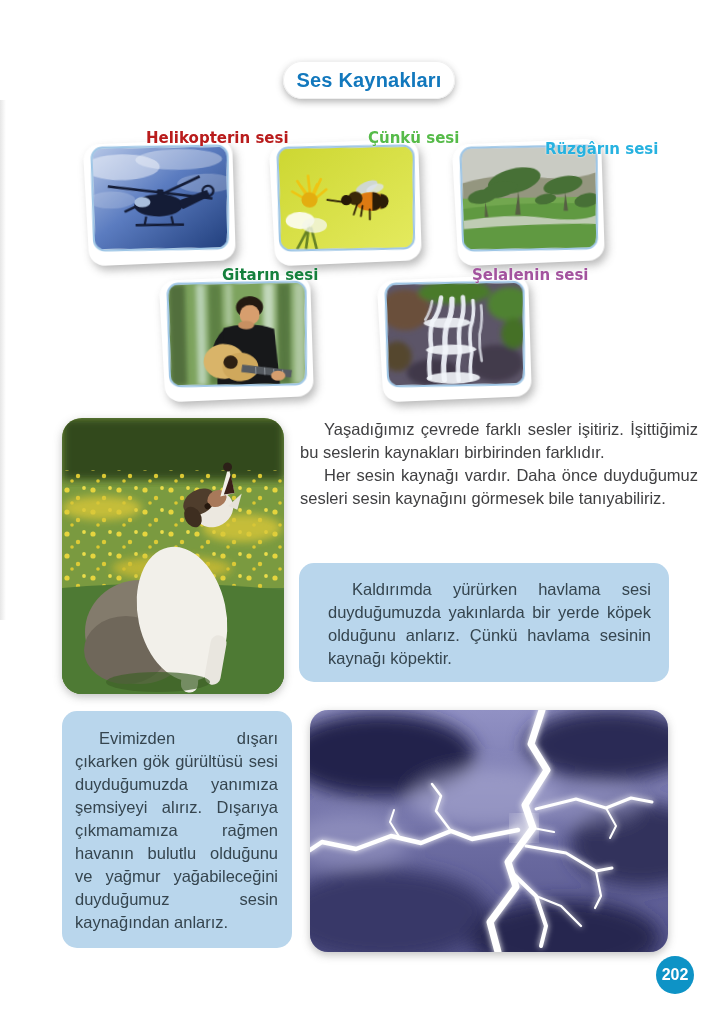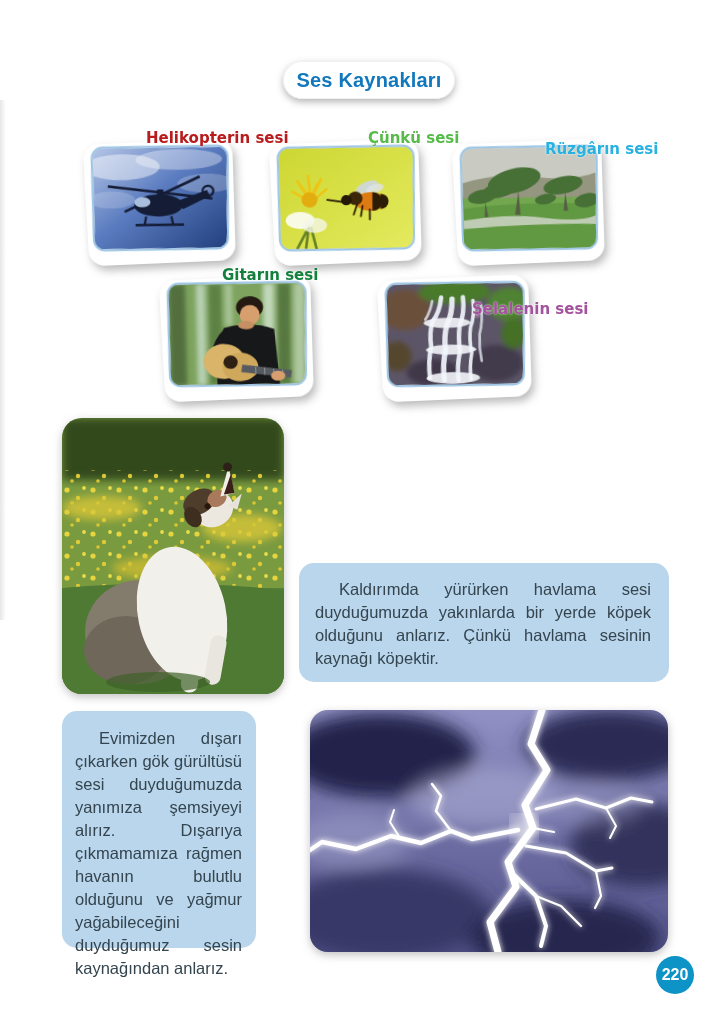--- a/index.html
+++ b/index.html
@@ -41,22 +41,22 @@
     position:absolute;left:300px;top:418px;width:398px;
     color:#404042;font-size:16.5px;line-height:23px;text-align:justify;
   }
   .intro-text p{margin:0;text-indent:24px;}
   .info-box{
     position:absolute;background:#b9d6ec;border-radius:15px;
     color:#35454f;font-size:16.5px;line-height:23px;text-align:justify;
     box-sizing:border-box;
   }
   .info-box p{margin:0;text-indent:24px;}
-  .box-dog{left:299px;top:563px;width:370px;height:119px;padding:15px 18px 12px 16px;}
-  .box-thunder{left:62px;top:711px;width:194px;height:237px;padding:16px 14px 12px 13px;}
+  .box-dog{left:299px;top:563px;width:370px;height:119px;padding:15px 18px 12px 29px;}
+  .box-thunder{left:62px;top:711px;width:230px;height:237px;padding:16px 14px 12px 13px;}
   .big-photo{position:absolute;overflow:hidden;box-shadow:0 3px 8px rgba(80,80,80,.35);}
   .dog-photo{left:62px;top:418px;width:222px;height:276px;border-radius:20px;}
   .lightning-photo{left:310px;top:710px;width:358px;height:242px;border-radius:18px;}
   .big-photo svg{display:block;width:100%;height:100%;}
   .page-badge{
     position:absolute;left:656px;top:956px;width:38px;height:38px;border-radius:50%;
     background:#0e93c6;display:flex;align-items:center;justify-content:center;
     color:#ffffff;font-size:16px;font-weight:bold;
   }
 </style>
@@ -203,21 +203,21 @@
           <rect x="80" y="96" width="56" height="9" fill="#565b61" transform="rotate(8 80 96)"></rect>
           <g stroke="#9aa0a6" stroke-width="1">
             <path d="M95 99 L95 108 M105 100 L105 109 M115 102 L115 111 M125 103 L125 112"></path>
           </g>
           <ellipse cx="120" cy="110" rx="8" ry="6" fill="#d79e6e"></ellipse>
         </g>
       </svg>
     </div>
   </div>
 
-  <span class="card-label" style="left: 472px; top: 266px; color: rgb(163, 83, 158); margin-top: 34px;">Şelalenin sesi</span>
+  <span class="card-label" style="left: 472px; top: 266px; color: rgb(163, 83, 158);">Şelalenin sesi</span>
   <div class="card" style="left:380px;top:278px;width:150px;">
     <div class="photo">
       <svg viewBox="0 0 150 120" preserveAspectRatio="none">
         <defs>
             <filter id="blr2">
               <feGaussianBlur stdDeviation="3"></feGaussianBlur>
             </filter>
           </defs>
         <rect width="150" height="120" fill="#5c5568"></rect>
         <g filter="url(#blr2)">
@@ -284,20 +284,24 @@
           <path d="M162 84 L184 62 L176 88 Z" fill="#f2efe8"></path>
           <path d="M166 84 L182 70 L176 88 Z" fill="#3a1f18"></path>
           <circle cx="183" cy="62" r="4.5" fill="#2c2018"></circle>
           <path d="M164 96 L182 92 L170 104 Z" fill="#e6e2d8"></path>
           <circle cx="146" cy="86" r="3" fill="#26180e"></circle>
         </g>
       </g>
     </svg>
   </div>
 
+  <div class="intro-text">
+    <p>Yaşadığımız çevrede farklı sesler işitiriz. İşittiğimiz bu seslerin kaynakları birbirinden farklıdır.</p>
+    <p>Her sesin kaynağı vardır. Daha önce  duyduğumuz sesleri sesin kaynağını görmesek bile tanıyabiliriz.</p>
+  </div>
 
   <div class="info-box box-dog">
     <p>Kaldırımda yürürken havlama sesi duyduğumuzda yakınlarda bir yerde köpek olduğunu anlarız. Çünkü havlama sesinin kaynağı köpektir.</p>
   </div>
 
   <div class="info-box box-thunder">
     <p>Evimizden dışarı çıkarken gök gürültüsü sesi duyduğumuzda yanımıza şemsiyeyi alırız. Dışarıya çıkmamamıza rağmen havanın bulutlu olduğunu ve yağmur yağabileceğini duyduğumuz sesin kaynağından anlarız.</p>
   </div>
 
   <div class="big-photo lightning-photo">
@@ -341,15 +345,15 @@
         <path d="M286 161 L291 186 L285 198" stroke-width="2.2"></path>
         <path d="M201 162 L226 186 L236 216 L231 236" stroke-width="4"></path>
         <path d="M226 186 L251 196 L271 216" stroke-width="2.4"></path>
         <path d="M223 118 L244 122" stroke-width="2.2"></path>
       </g>
       <circle cx="214" cy="118" r="12" fill="#ffffff" opacity="0.85" filter="url(#blr4)"></circle>
     </svg>
   </div>
 
   <div class="page-badge">
-    <span>220</span>
+    <span>202</span>
   </div>
 </div>
 
 </body></html>

